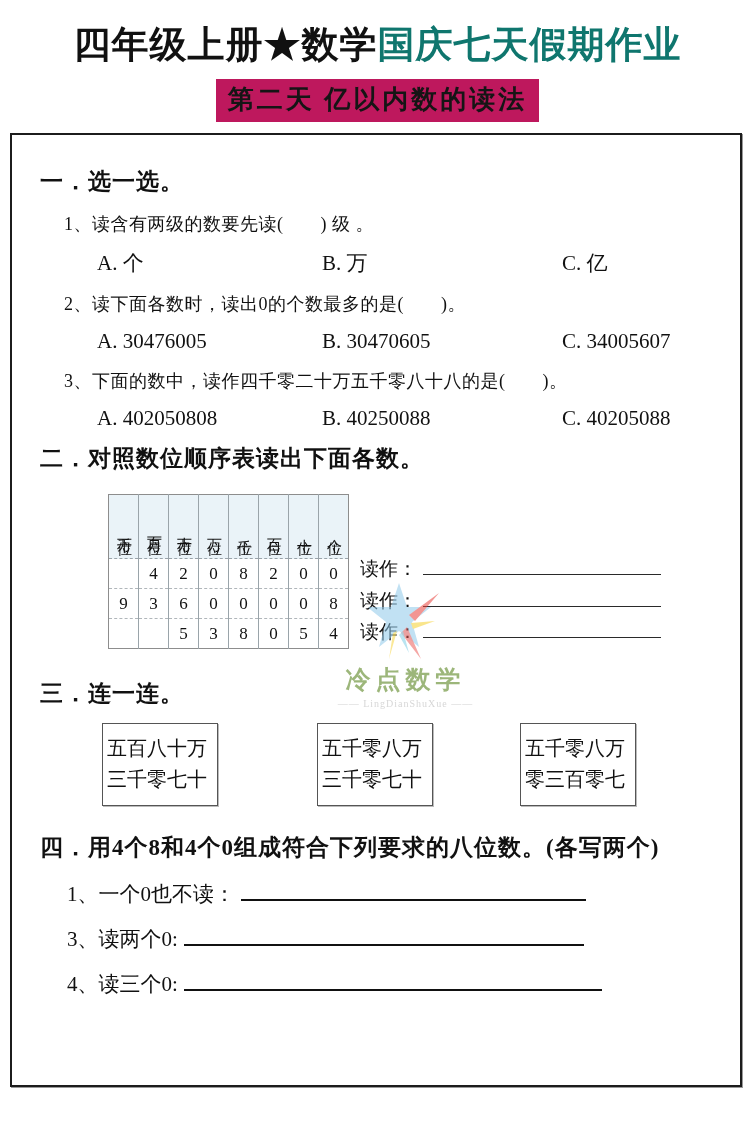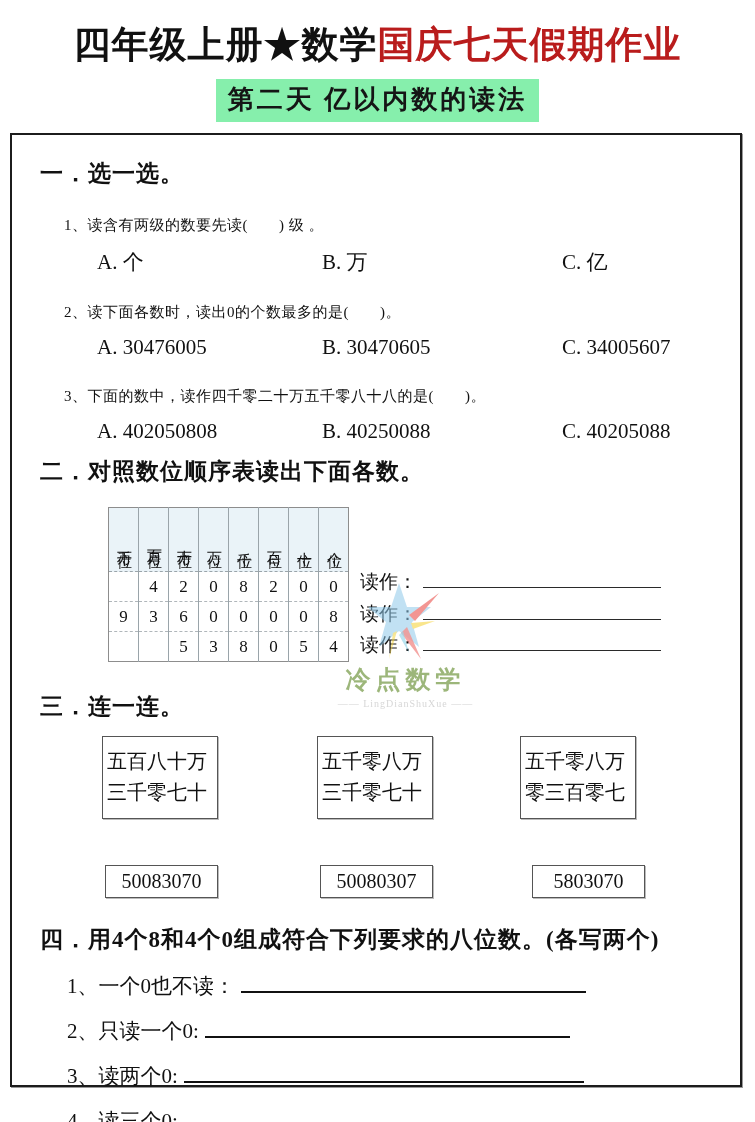--- a/index.html
+++ b/index.html
@@ -14,25 +14,25 @@
 
   
   .page-title {
     margin-top: 20px;
     text-align: center;
     font-size: 37px;
     font-weight: 700;
     letter-spacing: 1px;
     white-space: nowrap;
   }
-  .page-title .red { color: #b91c1c; }
+  .page-title .red { color: #0f766e; }
   .subtitle-wrap { text-align: center; margin-top: 9px; }
   .subtitle {
     display: inline-block;
-    background: #86efac;
+    background: #be185d;
     color: #151515;
     font-size: 26px;
     font-weight: 700;
     padding: 3px 12px 5px 12px;
     letter-spacing: 3px;
   }
 
   
   .main-box {
     position: absolute;
@@ -45,23 +45,23 @@
   }
 
   .sec-heading {
     font-size: 23px;
     font-weight: 700;
     margin-left: 28px;
     margin-top: 12px;
     letter-spacing: 1px;
   }
   .q-line {
-    font-size: 15px;
+    font-size: 18px;
     margin-left: 52px;
-    margin-top: 27px;
+    margin-top: 15px;
     letter-spacing: 0.5px;
   }
   .opt-row {
     display: flex;
     margin-left: 85px;
     margin-top: 13px;
     font-size: 21px;
   }
   .opt-row .opt { display: inline-block; }
   .opt-row .opt:nth-child(1) { width: 225px; }
@@ -201,21 +201,21 @@
 
 <div class="page-title">
   <span>四年级上册★数学</span><span class="red">国庆七天假期作业</span>
 </div>
 <div class="subtitle-wrap">
   <span class="subtitle">第二天  亿以内数的读法</span>
 </div>
 
 <div class="main-box">
 
-  <div class="sec-heading" style="margin-top:8px;font-family:Liberation Mono, monospace;">一．选一选。</div>
+  <div class="sec-heading" style="margin-top:16px;font-family:Liberation Mono, monospace;">一．选一选。</div>
 
   <div class="q-line">1、读含有两级的数要先读(　　) 级 。</div>
   <div class="opt-row">
     <span class="opt">A. 个</span>
     <span class="opt">B. 万</span>
     <span class="opt">C. 亿</span>
   </div>
 
   <div class="q-line">2、读下面各数时，读出0的个数最多的是(　　)。</div>
   <div class="opt-row">
@@ -315,34 +315,26 @@
     <div class="lian-box">
       <div>五千零八万</div>
       <div>三千零七十</div>
     </div>
     <div class="lian-box">
       <div>五千零八万</div>
       <div>零三百零七</div>
     </div>
   </div>
 
-  <div class="num-row">
-    <div class="num-box">50083070</div>
-    <div class="num-box">50080307</div>
-    <div class="num-box">5803070</div>
-  </div>
 
   <div class="sec-heading" style="margin-top:26px;">四．用4个8和4个0组成符合下列要求的八位数。(各写两个)</div>
 
   <div class="s4-item i1">
     <span>1、一个0也不读：</span><span class="blank"></span>
   </div>
-  <div class="s4-item i2">
-    <span>2、只读一个0:</span><span class="blank"></span>
-  </div>
   <div class="s4-item i3">
     <span>3、读两个0:</span><span class="blank"></span>
   </div>
   <div class="s4-item i4">
     <span>4、读三个0:</span><span class="blank"></span>
   </div>
 
 </div>
 
 </body></html>

